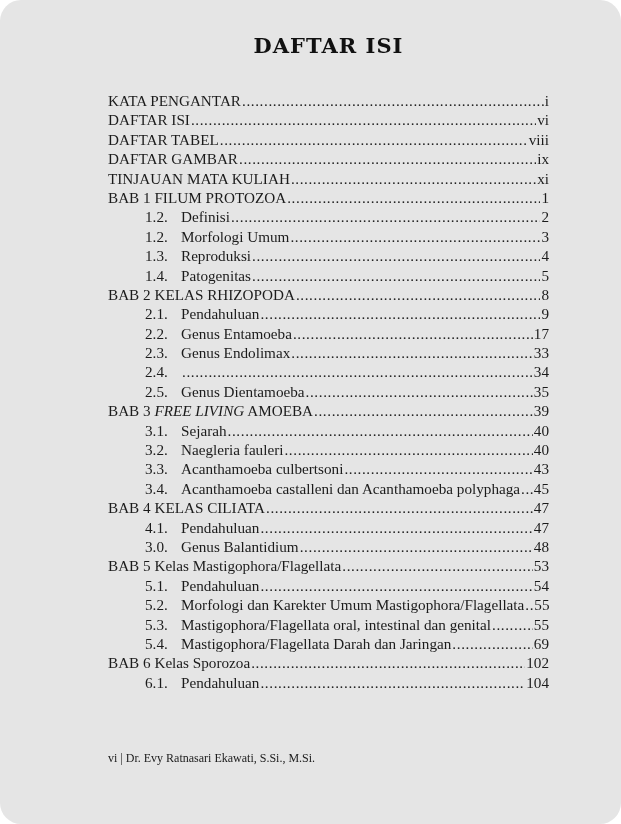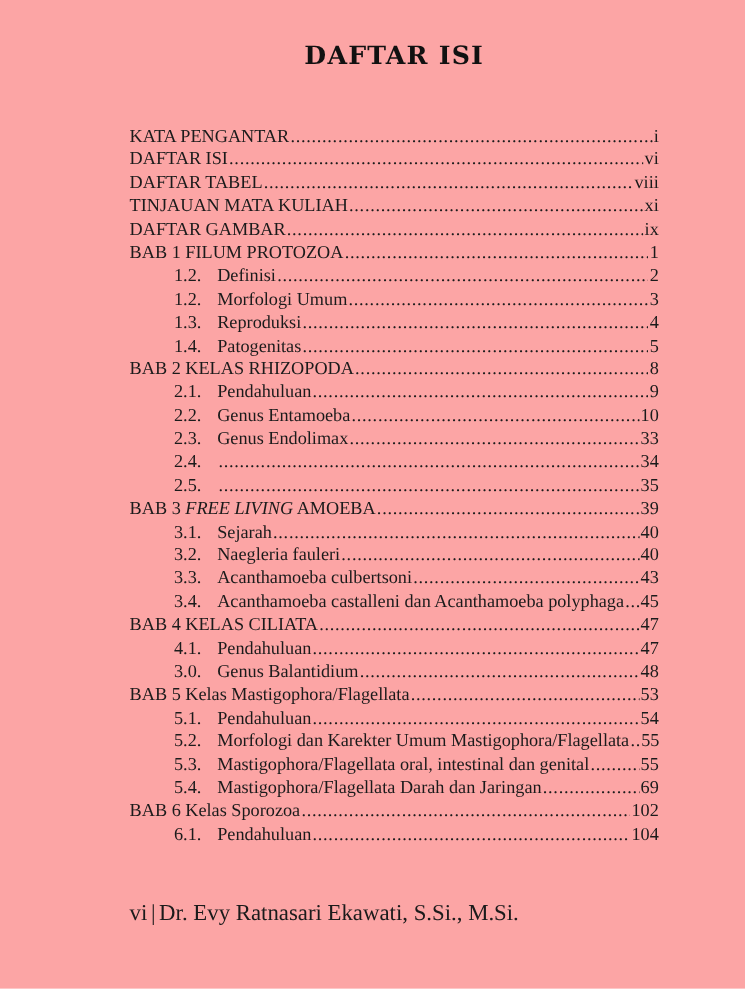--- a/index.html
+++ b/index.html
@@ -4,41 +4,42 @@
 <style>
   html, body {
     margin: 0;
     padding: 0;
     background: #ffffff;
   }
   .page {
     position: relative;
     width: 621px;
     height: 824px;
-    background: #fca5a5;
+    background: #e5e5e5;
     color: #1b1b1b;
     font-family: "Liberation Serif", serif;
     overflow: hidden;
+    border-radius: 21px;
   }
   .doc-title {
     position: absolute;
     top: 33px;
     left: 108px;
     width: 441px;
     text-align: center;
     font-family: "DejaVu Serif", serif;
     font-weight: bold;
     font-size: 21px;
     letter-spacing: 1px;
     color: #111;
     line-height: 26px;
   }
   .toc {
     position: absolute;
-    top: 104px;
+    top: 91px;
     left: 108px;
     width: 441px;
   }
   .toc-row {
     display: flex;
     align-items: baseline;
     font-size: 15.2px;
     line-height: 19.4px;
     height: 19.4px;
     white-space: nowrap;
@@ -70,21 +71,21 @@
     letter-spacing: 0.6px;
   }
   .toc-row .pagenum {
     flex: 0 0 auto;
     text-align: right;
   }
   .footer {
     position: absolute;
     top: 751px;
     left: 108px;
-    font-size: 19px;
+    font-size: 12px;
     color: #1b1b1b;
   }
   .footer span {
     margin-right: 3px;
   }
 </style>
 </head>
 <body>
 
 <div class="page">
@@ -105,29 +106,29 @@
     <span class="pagenum">vi</span>
   </div>
       <div class="toc-row">
 
     <span class="label"><span>DAFTAR TABEL</span><i></i><span></span></span>
     <span class="dots"></span>
     <span class="pagenum">viii</span>
   </div>
       <div class="toc-row">
 
+    <span class="label"><span>DAFTAR GAMBAR</span><i></i><span></span></span>
+    <span class="dots"></span>
+    <span class="pagenum">ix</span>
+  </div>
+      <div class="toc-row">
+
     <span class="label"><span>TINJAUAN MATA KULIAH</span><i></i><span></span></span>
     <span class="dots"></span>
     <span class="pagenum">xi</span>
-  </div>
-      <div class="toc-row">
-
-    <span class="label"><span>DAFTAR GAMBAR</span><i></i><span></span></span>
-    <span class="dots"></span>
-    <span class="pagenum">ix</span>
   </div>
       <div class="toc-row">
 
     <span class="label"><span>BAB 1 FILUM PROTOZOA </span><i></i><span></span></span>
     <span class="dots"></span>
     <span class="pagenum">1</span>
   </div>
       <div class="toc-row sub">
     <span class="num">1.2.</span>
     <span class="label"><span>Definisi</span><i></i><span></span></span>
@@ -161,35 +162,36 @@
       <div class="toc-row sub">
     <span class="num">2.1.</span>
     <span class="label"><span>Pendahuluan </span><i></i><span></span></span>
     <span class="dots"></span>
     <span class="pagenum">9</span>
   </div>
       <div class="toc-row sub">
     <span class="num">2.2.</span>
     <span class="label"><span>Genus Entamoeba</span><i></i><span></span></span>
     <span class="dots"></span>
-    <span class="pagenum">10</span>
+    <span class="pagenum">17</span>
   </div>
       <div class="toc-row sub">
     <span class="num">2.3.</span>
     <span class="label"><span>Genus Endolimax </span><i></i><span></span></span>
     <span class="dots"></span>
     <span class="pagenum">33</span>
   </div>
       <div class="toc-row sub">
     <span class="num">2.4.</span>
     <span class="dots"></span>
     <span class="pagenum">34</span>
   </div>
       <div class="toc-row sub">
     <span class="num">2.5.</span>
+    <span class="label"><span>Genus Dientamoeba </span><i></i><span></span></span>
     <span class="dots"></span>
     <span class="pagenum">35</span>
   </div>
       <div class="toc-row">
 
     <span class="label"><span>BAB 3 </span><i>FREE LIVING</i><span> AMOEBA </span></span>
     <span class="dots"></span>
     <span class="pagenum">39</span>
   </div>
       <div class="toc-row sub">

